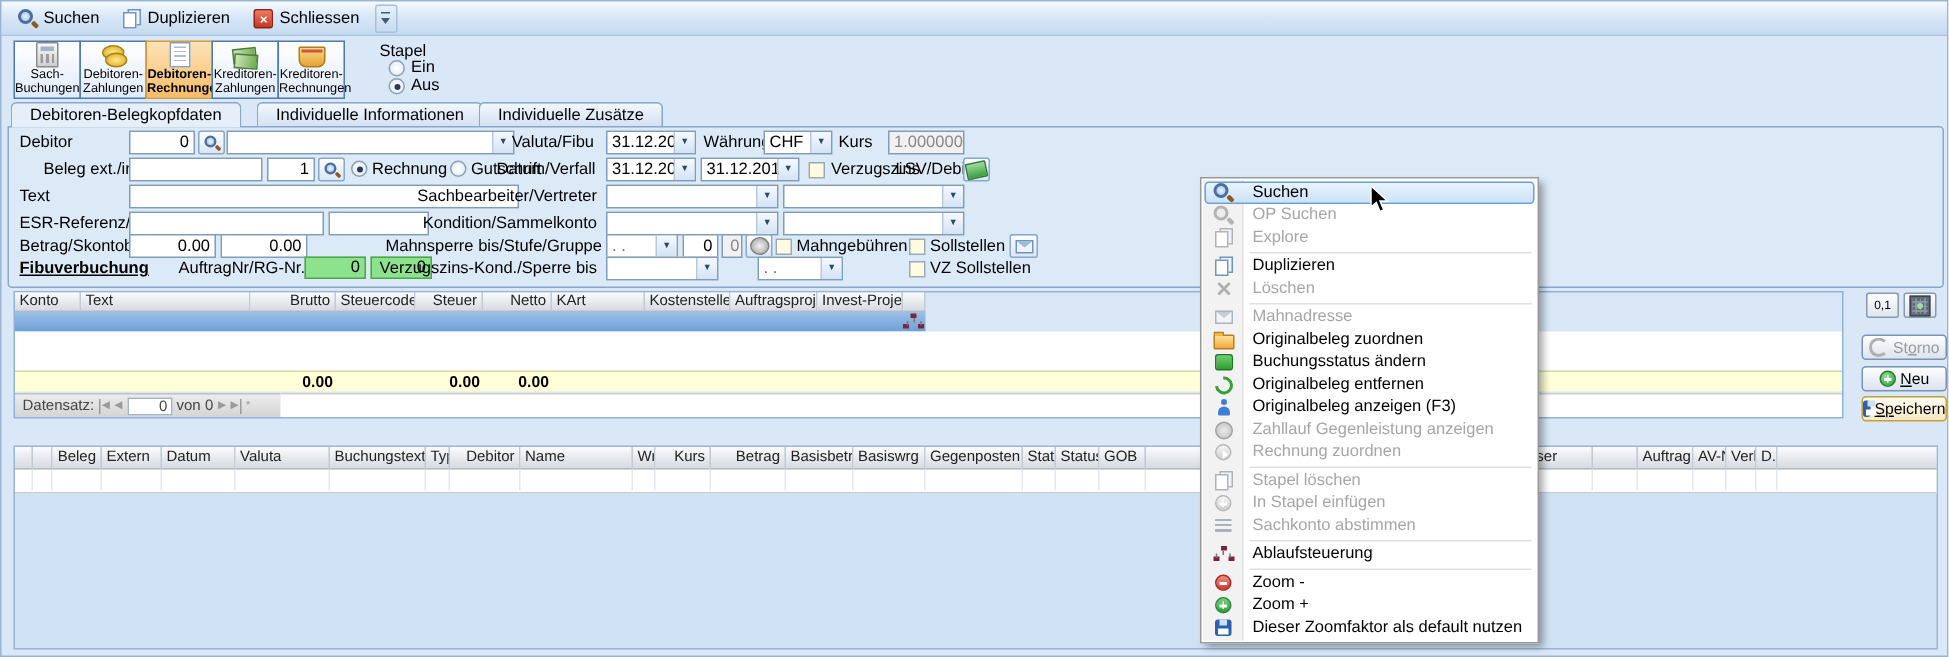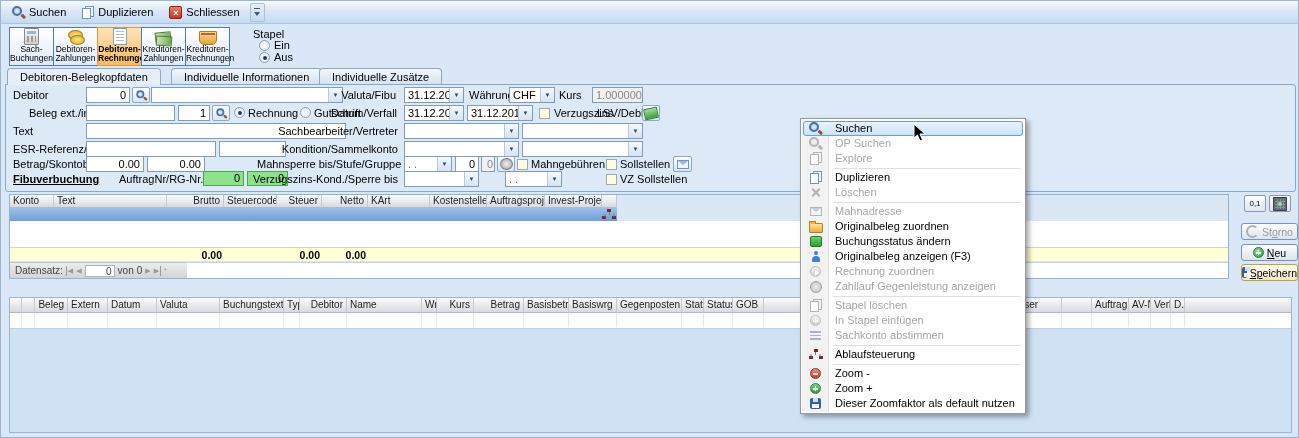--- a/index.html
+++ b/index.html
@@ -487,35 +487,41 @@
       <span class="mlab">Originalbeleg zuordnen</span>
     </div>
     <div class="mi">
       <span class="micw">
           <span class="cube"></span>
         </span>
       <span class="mlab">Buchungsstatus ändern</span>
     </div>
     <div class="mi">
       <span class="micw">
+          <span class="recyc"></span>
+        </span>
+      <span class="mlab">Originalbeleg entfernen</span>
+    </div>
+    <div class="mi">
+      <span class="micw">
           <span class="person"></span>
         </span>
       <span class="mlab">Originalbeleg anzeigen (F3)</span>
     </div>
     <div class="mi dis">
       <span class="micw">
+          <span class="coin"></span>
+        </span>
+      <span class="mlab">Zahllauf Gegenleistung anzeigen</span>
+    </div>
+    <div class="mi dis">
+      <span class="micw">
           <span class="circ arrow"></span>
         </span>
       <span class="mlab">Rechnung zuordnen</span>
-    </div>
-    <div class="mi dis">
-      <span class="micw">
-          <span class="coin"></span>
-        </span>
-      <span class="mlab">Zahllauf Gegenleistung anzeigen</span>
     </div>
     <div class="msep"></div>
     <div class="mi dis">
       <span class="micw">
           <span class="pages gray"></span>
         </span>
       <span class="mlab">Stapel löschen</span>
     </div>
     <div class="mi dis">
       <span class="micw">

